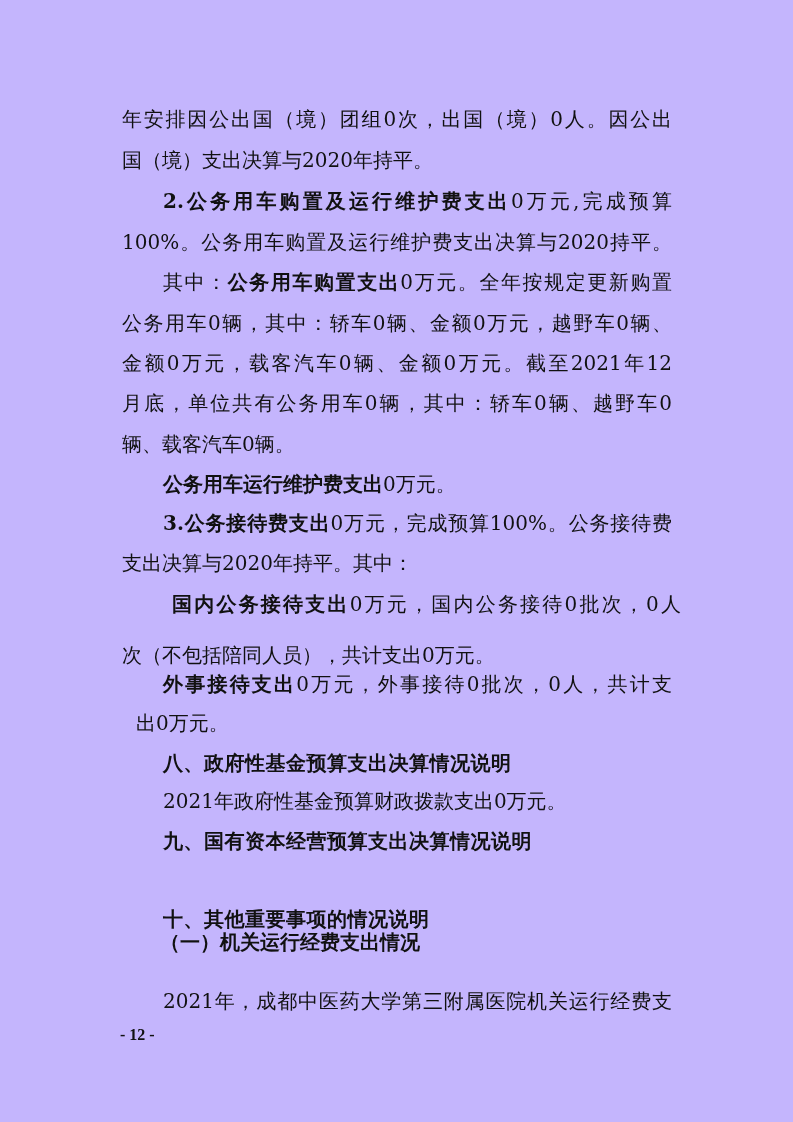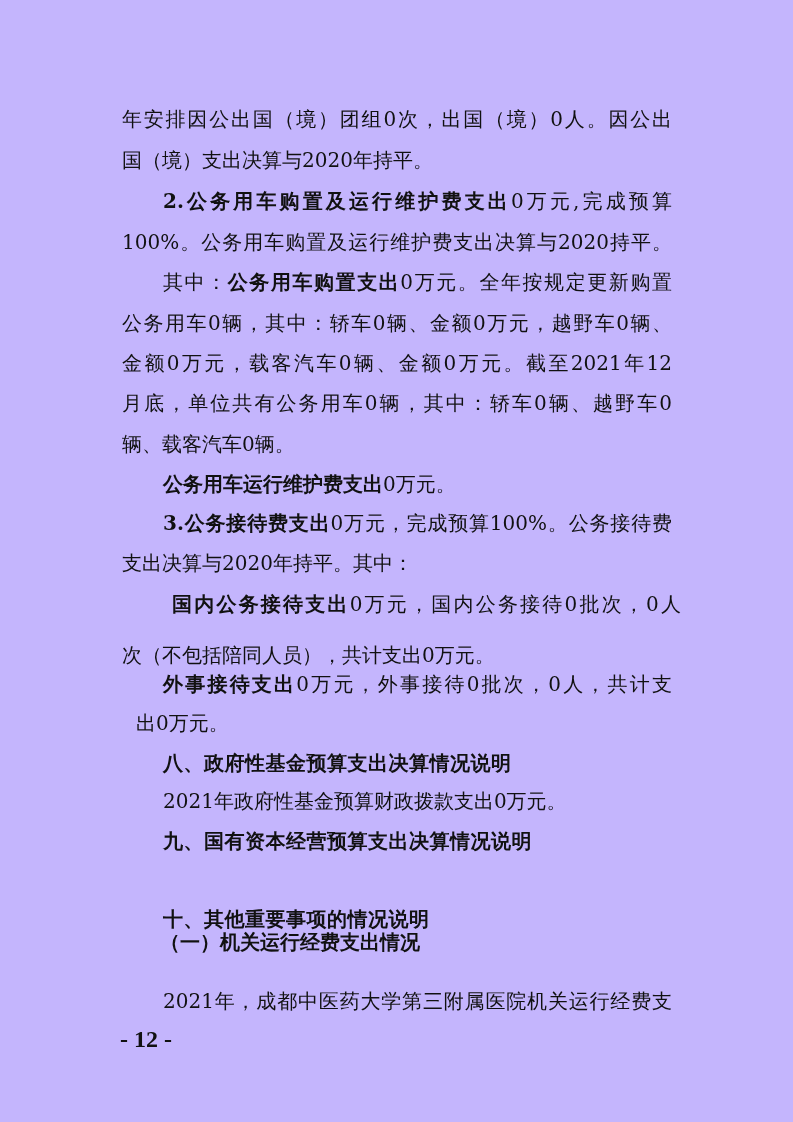--- a/index.html
+++ b/index.html
@@ -26,21 +26,21 @@
       font-weight: bold;
       text-align-last: left;
       letter-spacing: 0.5px;
     }
     .pagenum {
       position: absolute;
       left: 120px;
       top: 1026px;
       font-family: "Liberation Serif", "DejaVu Serif", serif;
       font-weight: bold;
-      font-size: 24px;
+      font-size: 16px;
       color: #111;
     }
   </style>
 </head>
 <body>
 
 <div class="page">
 
   <div class="line" style="top:104px;">
     <span>年安排因公出国（境）团组0次，出国（境）0人。因公出</span>

